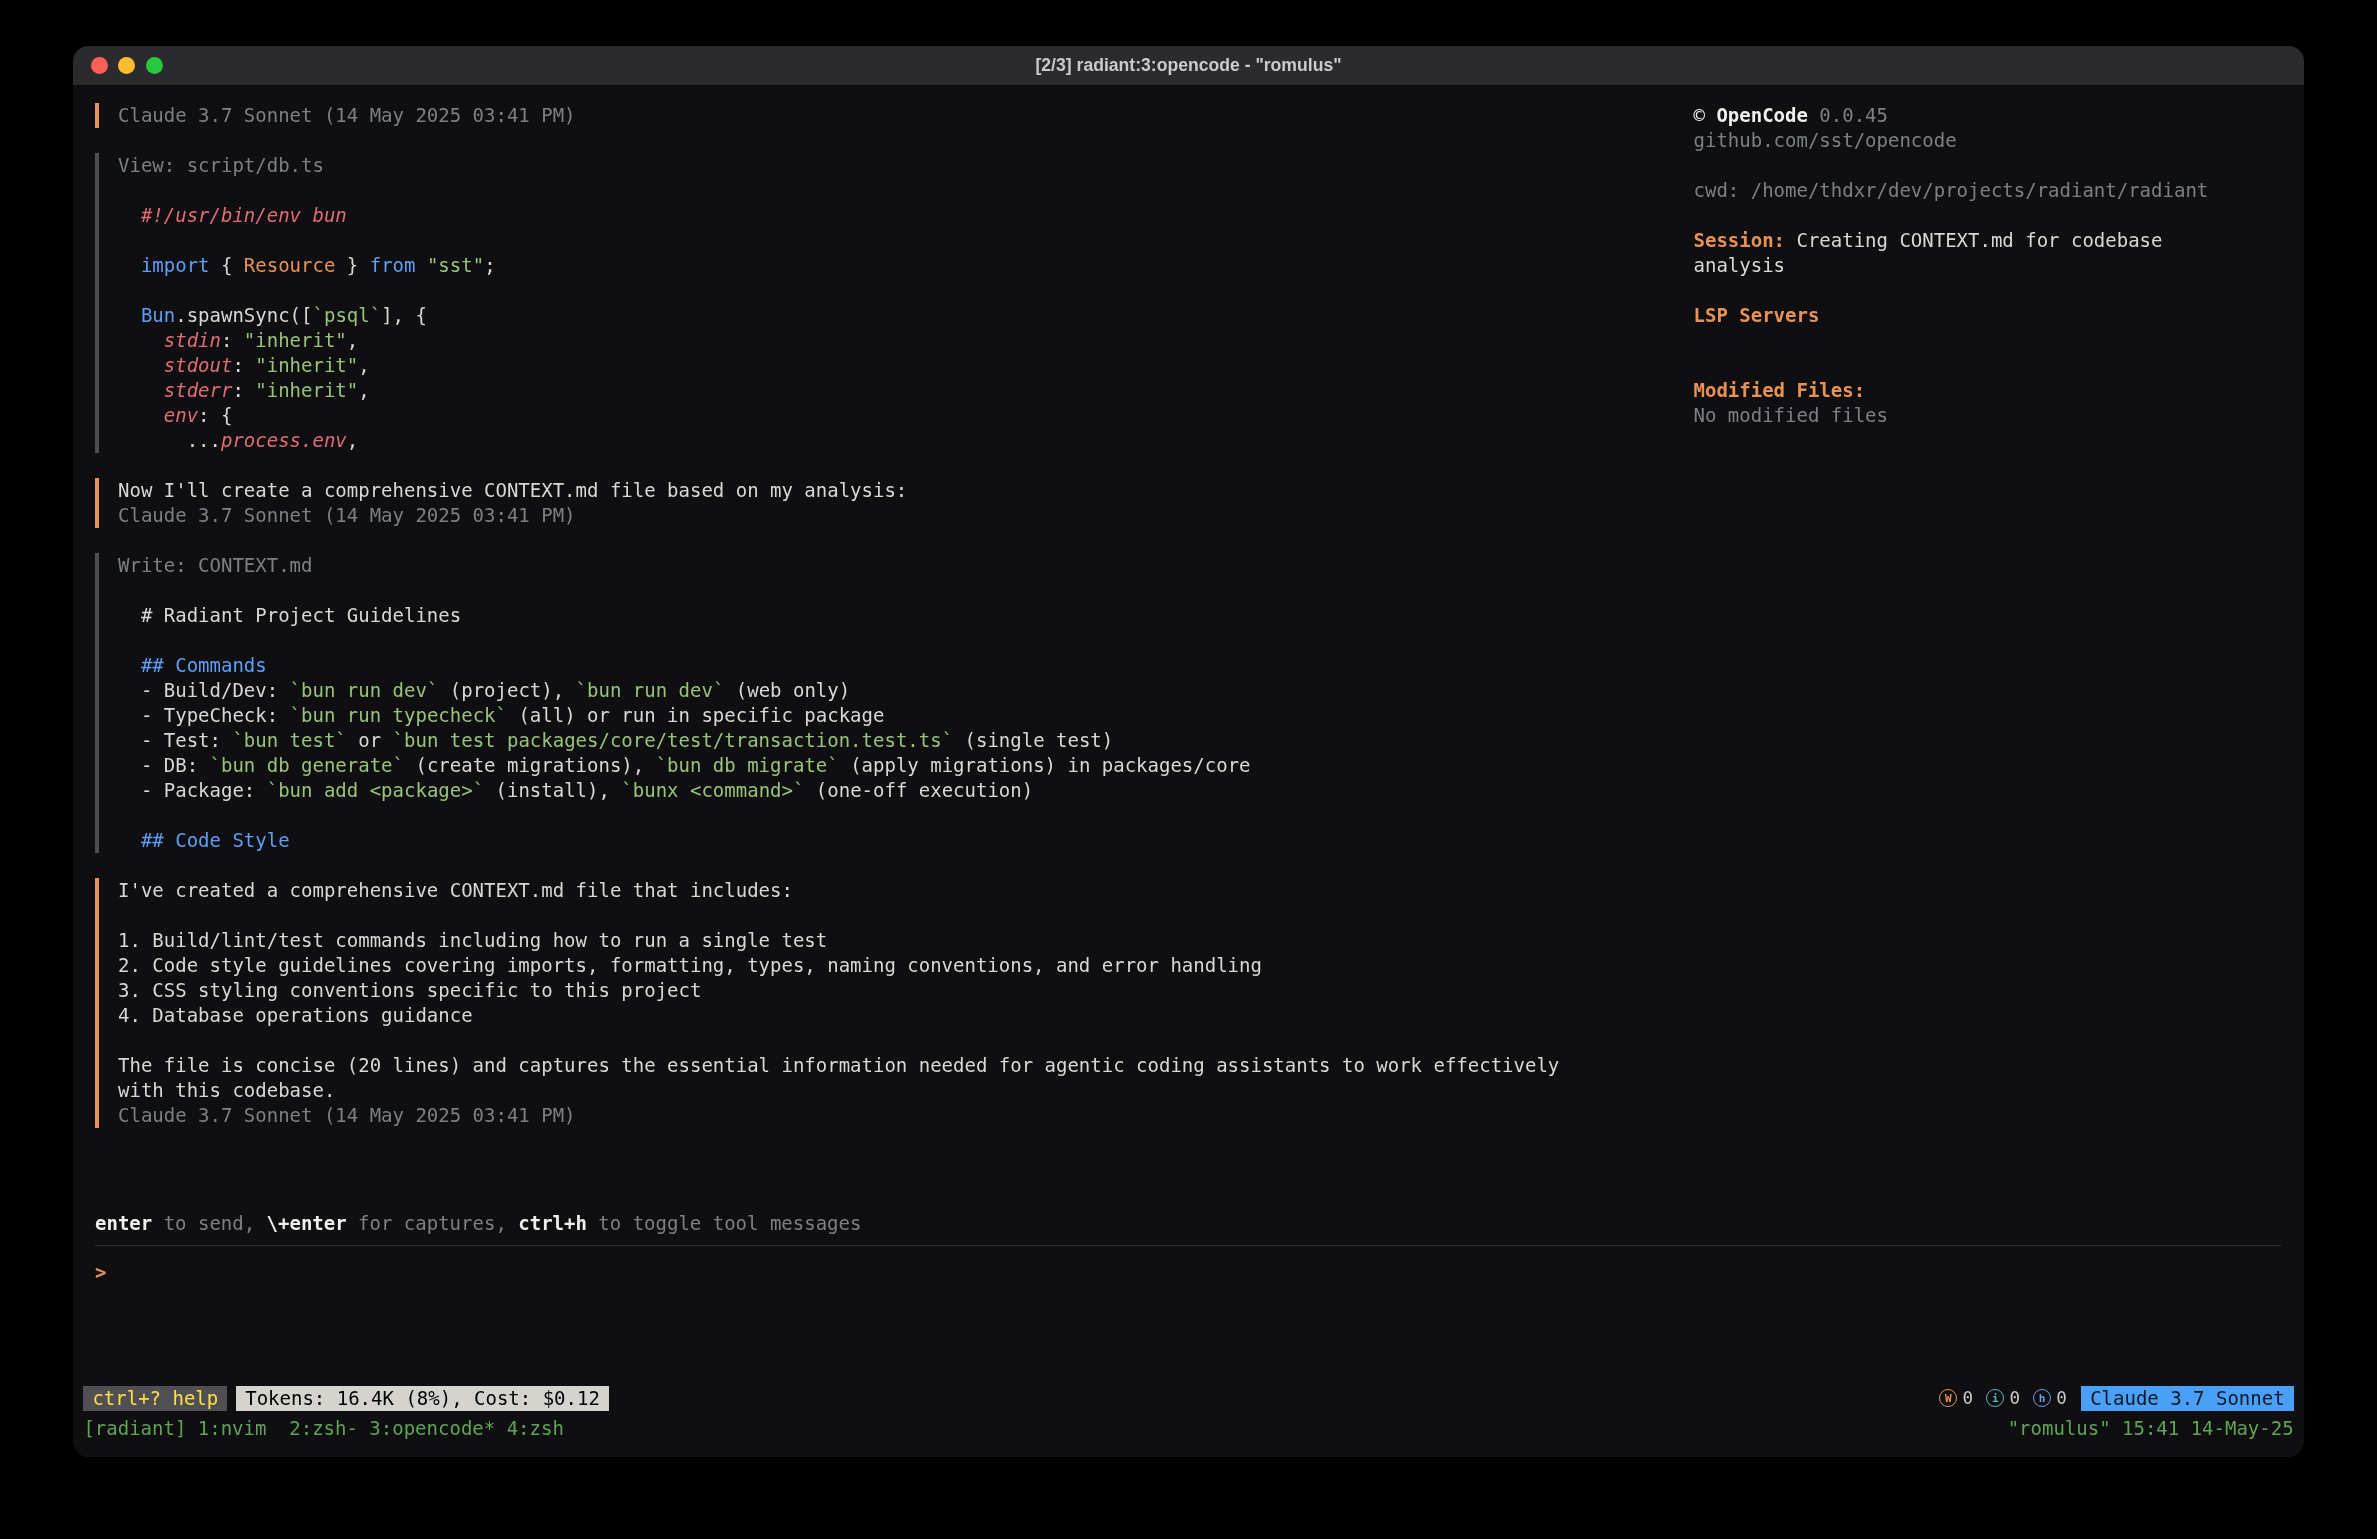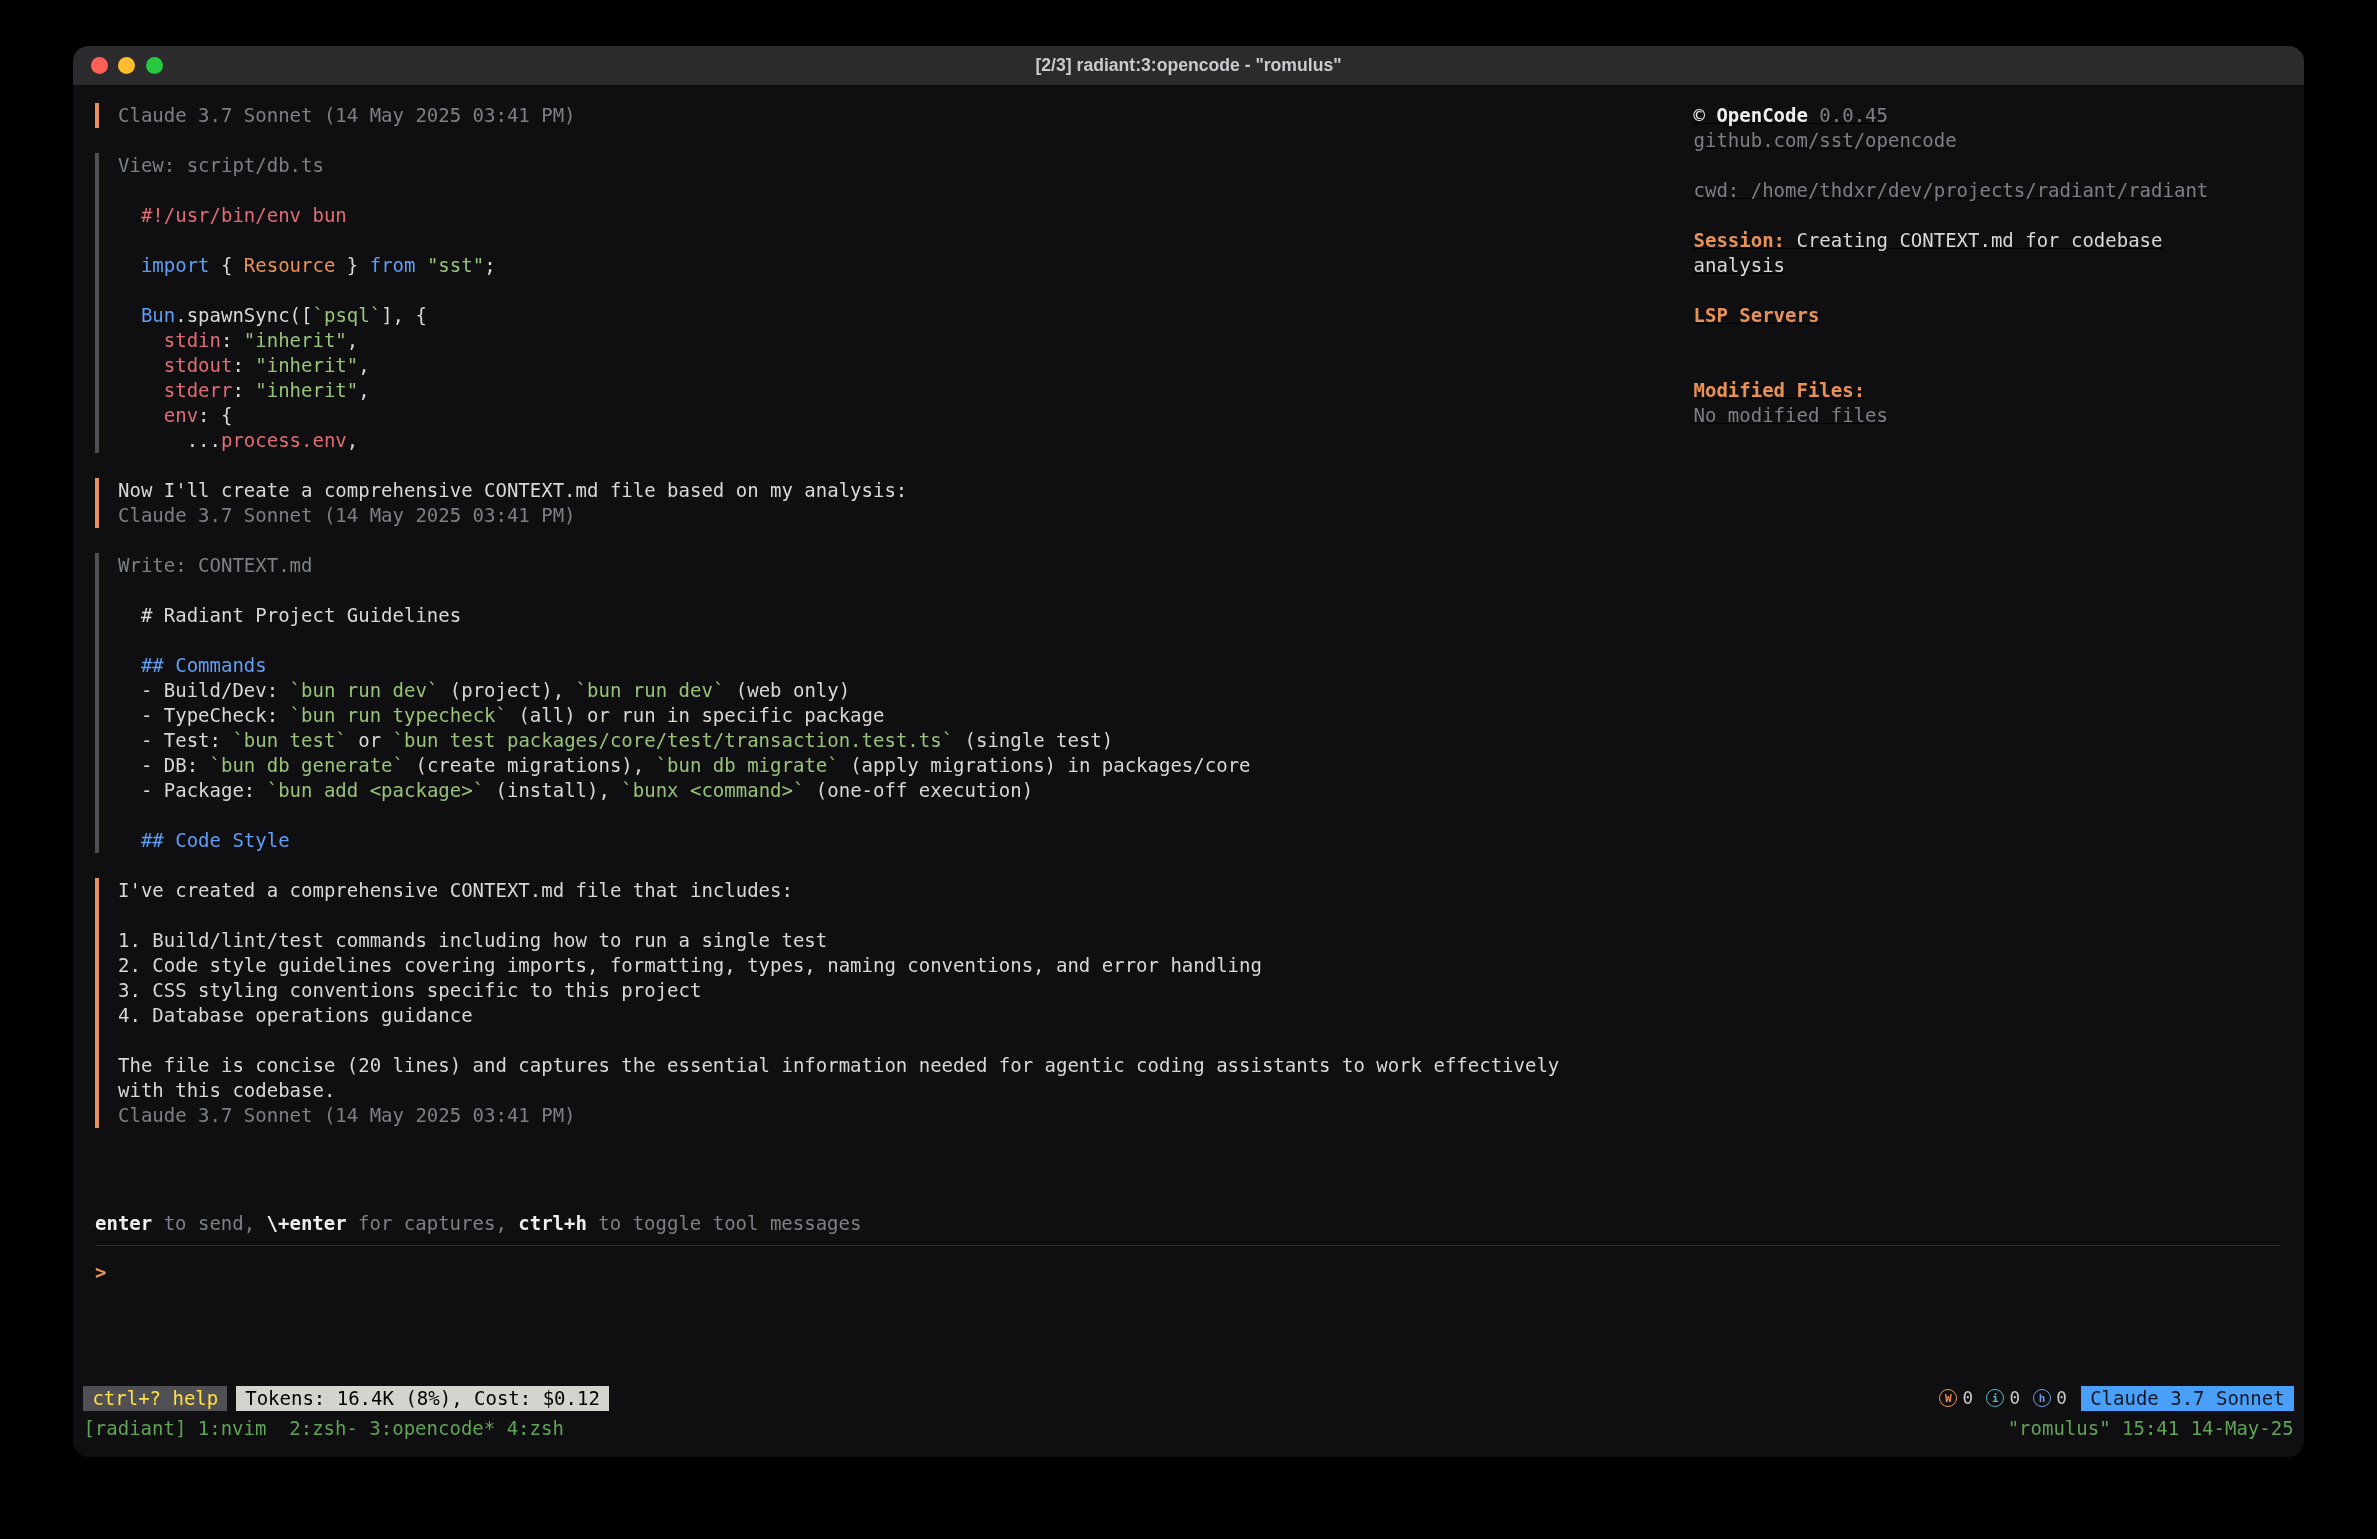--- a/index.html
+++ b/index.html
@@ -61,34 +61,34 @@
   .content {
     flex: 1;
     min-height: 0;
     display: flex;
     flex-direction: column;
     padding: 17px 23.5px 0 22px;
     overflow: hidden;
   }
   .chat-row { flex: none; display: flex; gap: 36px; }
   .messages { flex: 1; min-width: 0; display: flex; flex-direction: column; gap: 25px; }
-  .sidebar  { width: 587px; flex: none; text-decoration: underline; }
+  .sidebar  { width: 587px; flex: none; }
 
   .block { border-left: 4.6px solid var(--orange, #e89258); padding-left: 19px; }
   .block-tool { border-left-color: var(--tool-border, #4d4f54); }
 
   .line { min-height: 25px; white-space: pre-wrap; color: var(--text, #d8d8d8); }
 
   .c-muted  { color: var(--muted, #7c8086); }
   .c-bright { color: var(--bright, #efefef); }
   .c-bold   { font-weight: 700; }
   .c-orange { color: var(--orange, #e89258); }
   .c-blue   { color: var(--blue, #5f9ef5); }
   .c-green  { color: var(--green, #98c379); }
-  .c-red    { color: var(--red, #e06c75); }
+  .c-red    { color: var(--red, #e06c75); font-style: italic; }
 
   .spacer { flex: 1; min-height: 0; }
 
   .help-line { flex: none; }
   .divider { flex: none; height: 1.3px; background: var(--divider, #2e2e31); margin-top: 9px; }
   .prompt-area { flex: none; height: 137px; padding-top: 14.4px; }
   .prompt-symbol { color: var(--orange, #e89258); font-weight: 700; }
 
   
   .status-bar {

